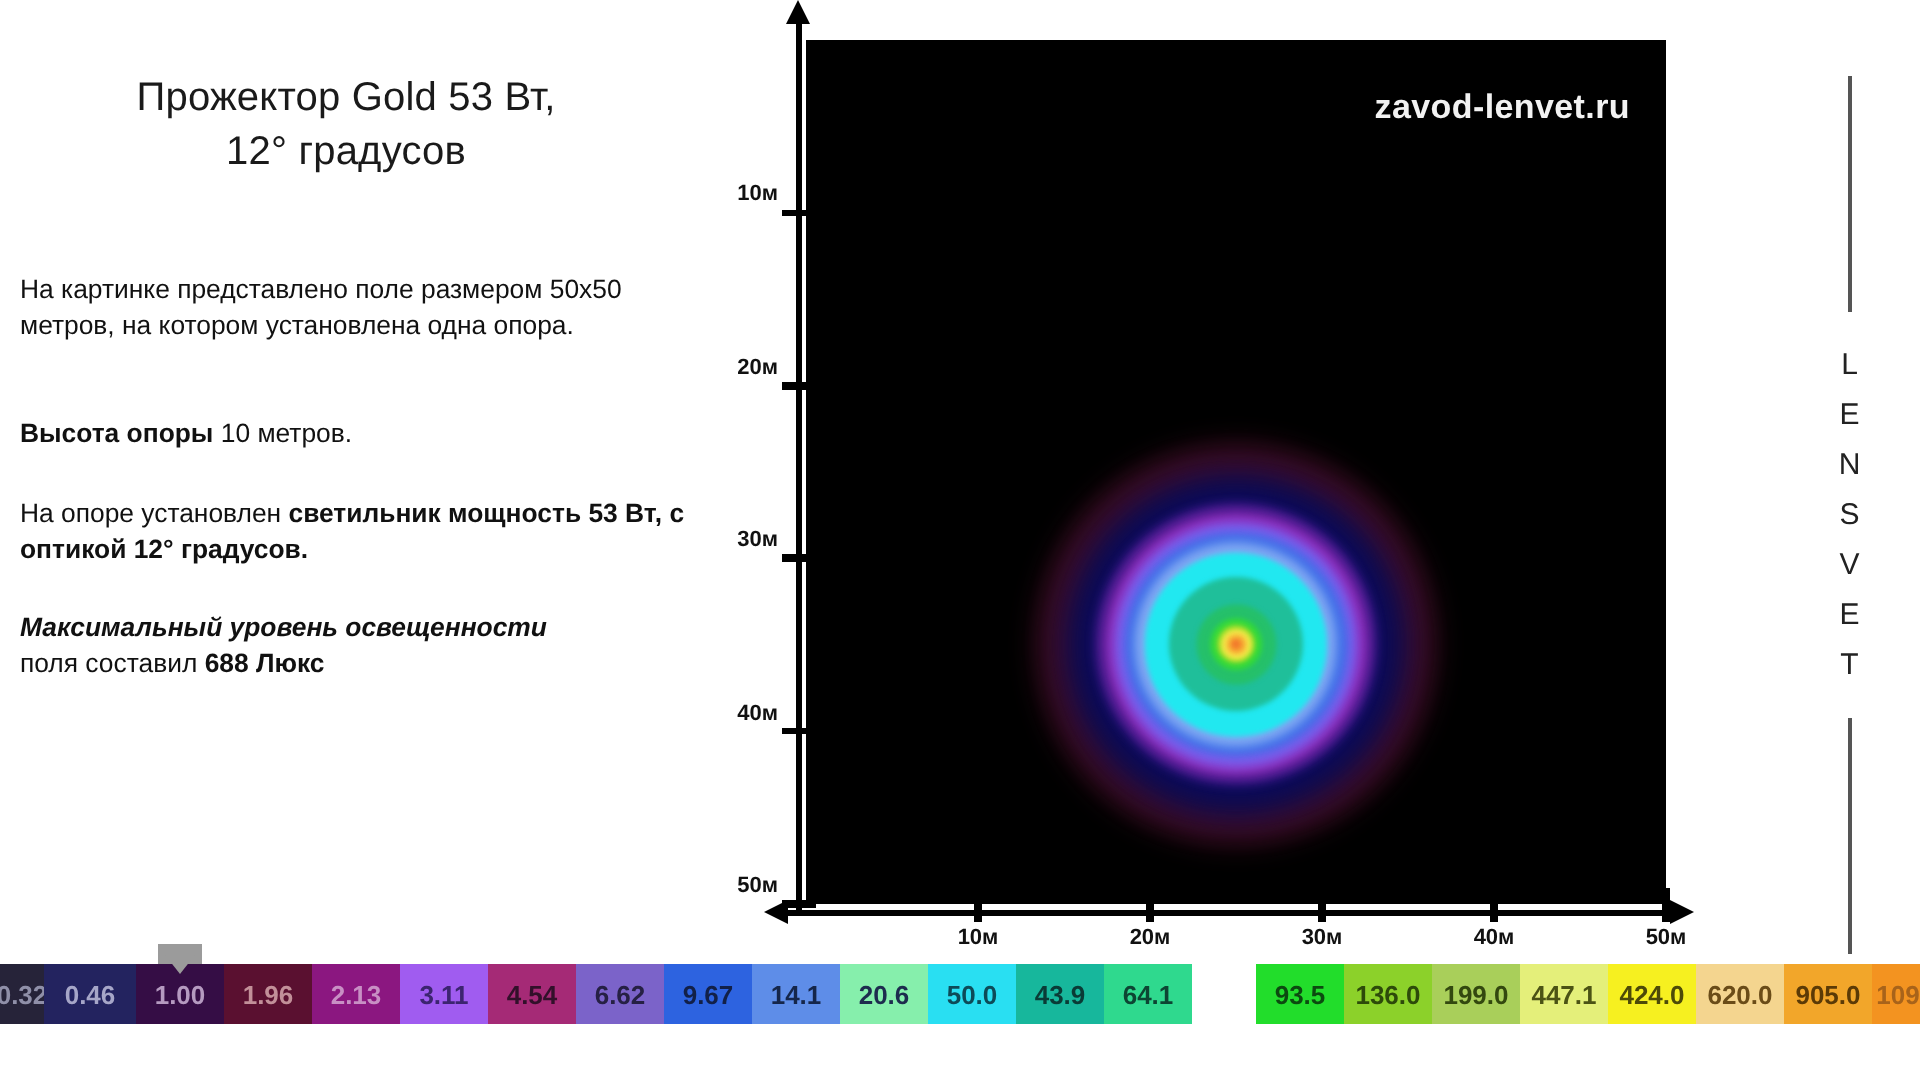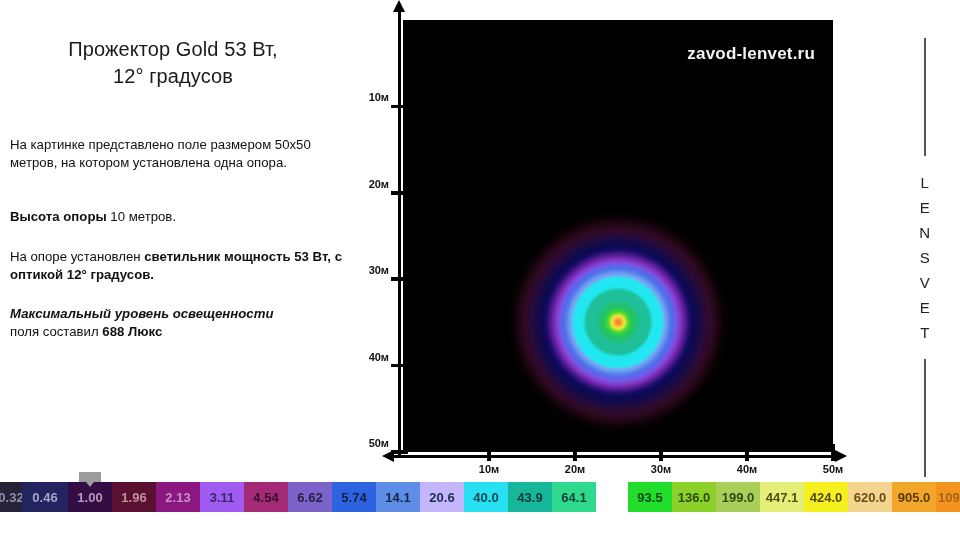--- a/index.html
+++ b/index.html
@@ -213,30 +213,30 @@
       <div class="sw" style="width: 44px; background: rgb(160, 92, 240);">
         <span style="color: rgb(60, 36, 112);">3.11</span>
       </div>
       <div class="sw" style="width: 44px; background: rgb(165, 42, 118);">
         <span style="color: rgb(50, 16, 42);">4.54</span>
       </div>
       <div class="sw" style="width: 44px; background: rgb(123, 99, 201);">
         <span style="color: rgb(38, 32, 68);">6.62</span>
       </div>
       <div class="sw" style="width: 44px; background: rgb(45, 99, 224);">
-        <span style="color: rgb(18, 32, 72);">5.74</span>
+        <span style="color: rgb(18, 32, 72);">9.67</span>
       </div>
       <div class="sw" style="width: 44px; background: rgb(94, 141, 232);">
         <span style="color: rgb(21, 38, 74);">14.1</span>
       </div>
-      <div class="sw" style="width: 44px; background: #c4b5fd;">
+      <div class="sw" style="width: 44px; background: #86efac;">
         <span style="color: rgb(29, 44, 78);">20.6</span>
       </div>
       <div class="sw" style="width: 44px; background: rgb(41, 223, 242);">
-        <span style="color: rgb(13, 75, 88);">40.0</span>
+        <span style="color: rgb(13, 75, 88);">50.0</span>
       </div>
       <div class="sw" style="width: 44px; background: rgb(23, 183, 156);">
         <span style="color: rgb(10, 59, 54);">43.9</span>
       </div>
       <div class="sw" style="width: 44px; background: rgb(47, 217, 142);">
         <span style="color: rgb(13, 69, 51);">64.1</span>
       </div>
       <div class="sw" style="width: 44px; background: rgb(34, 221, 43); margin-left: 32px;">
         <span style="color: rgb(12, 74, 16);">93.5</span>
       </div>

